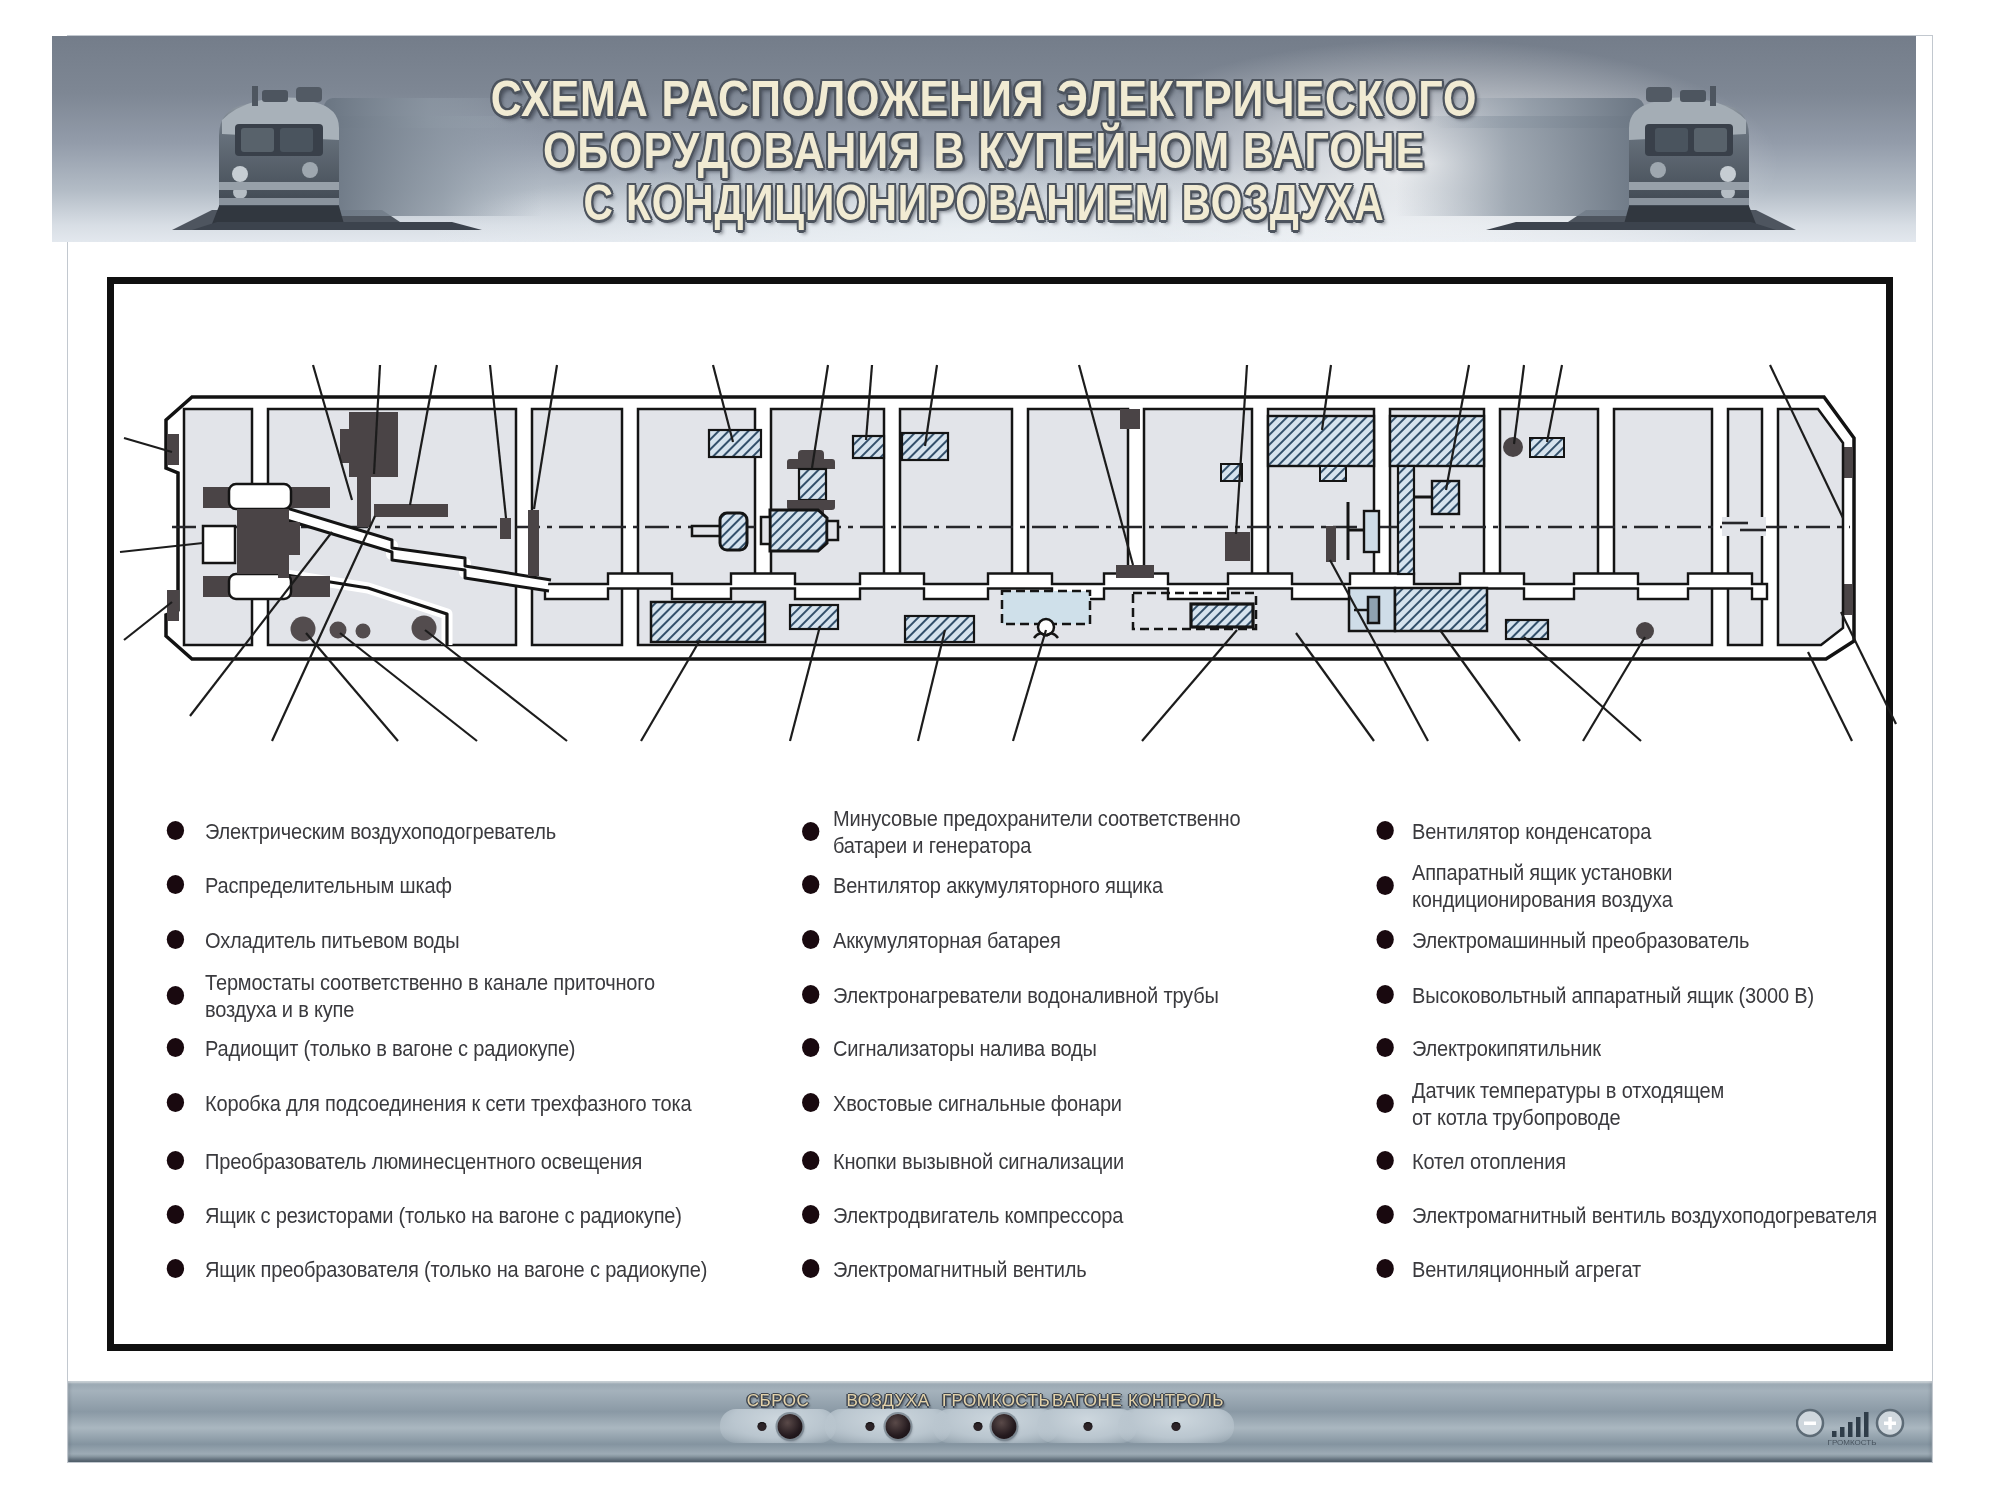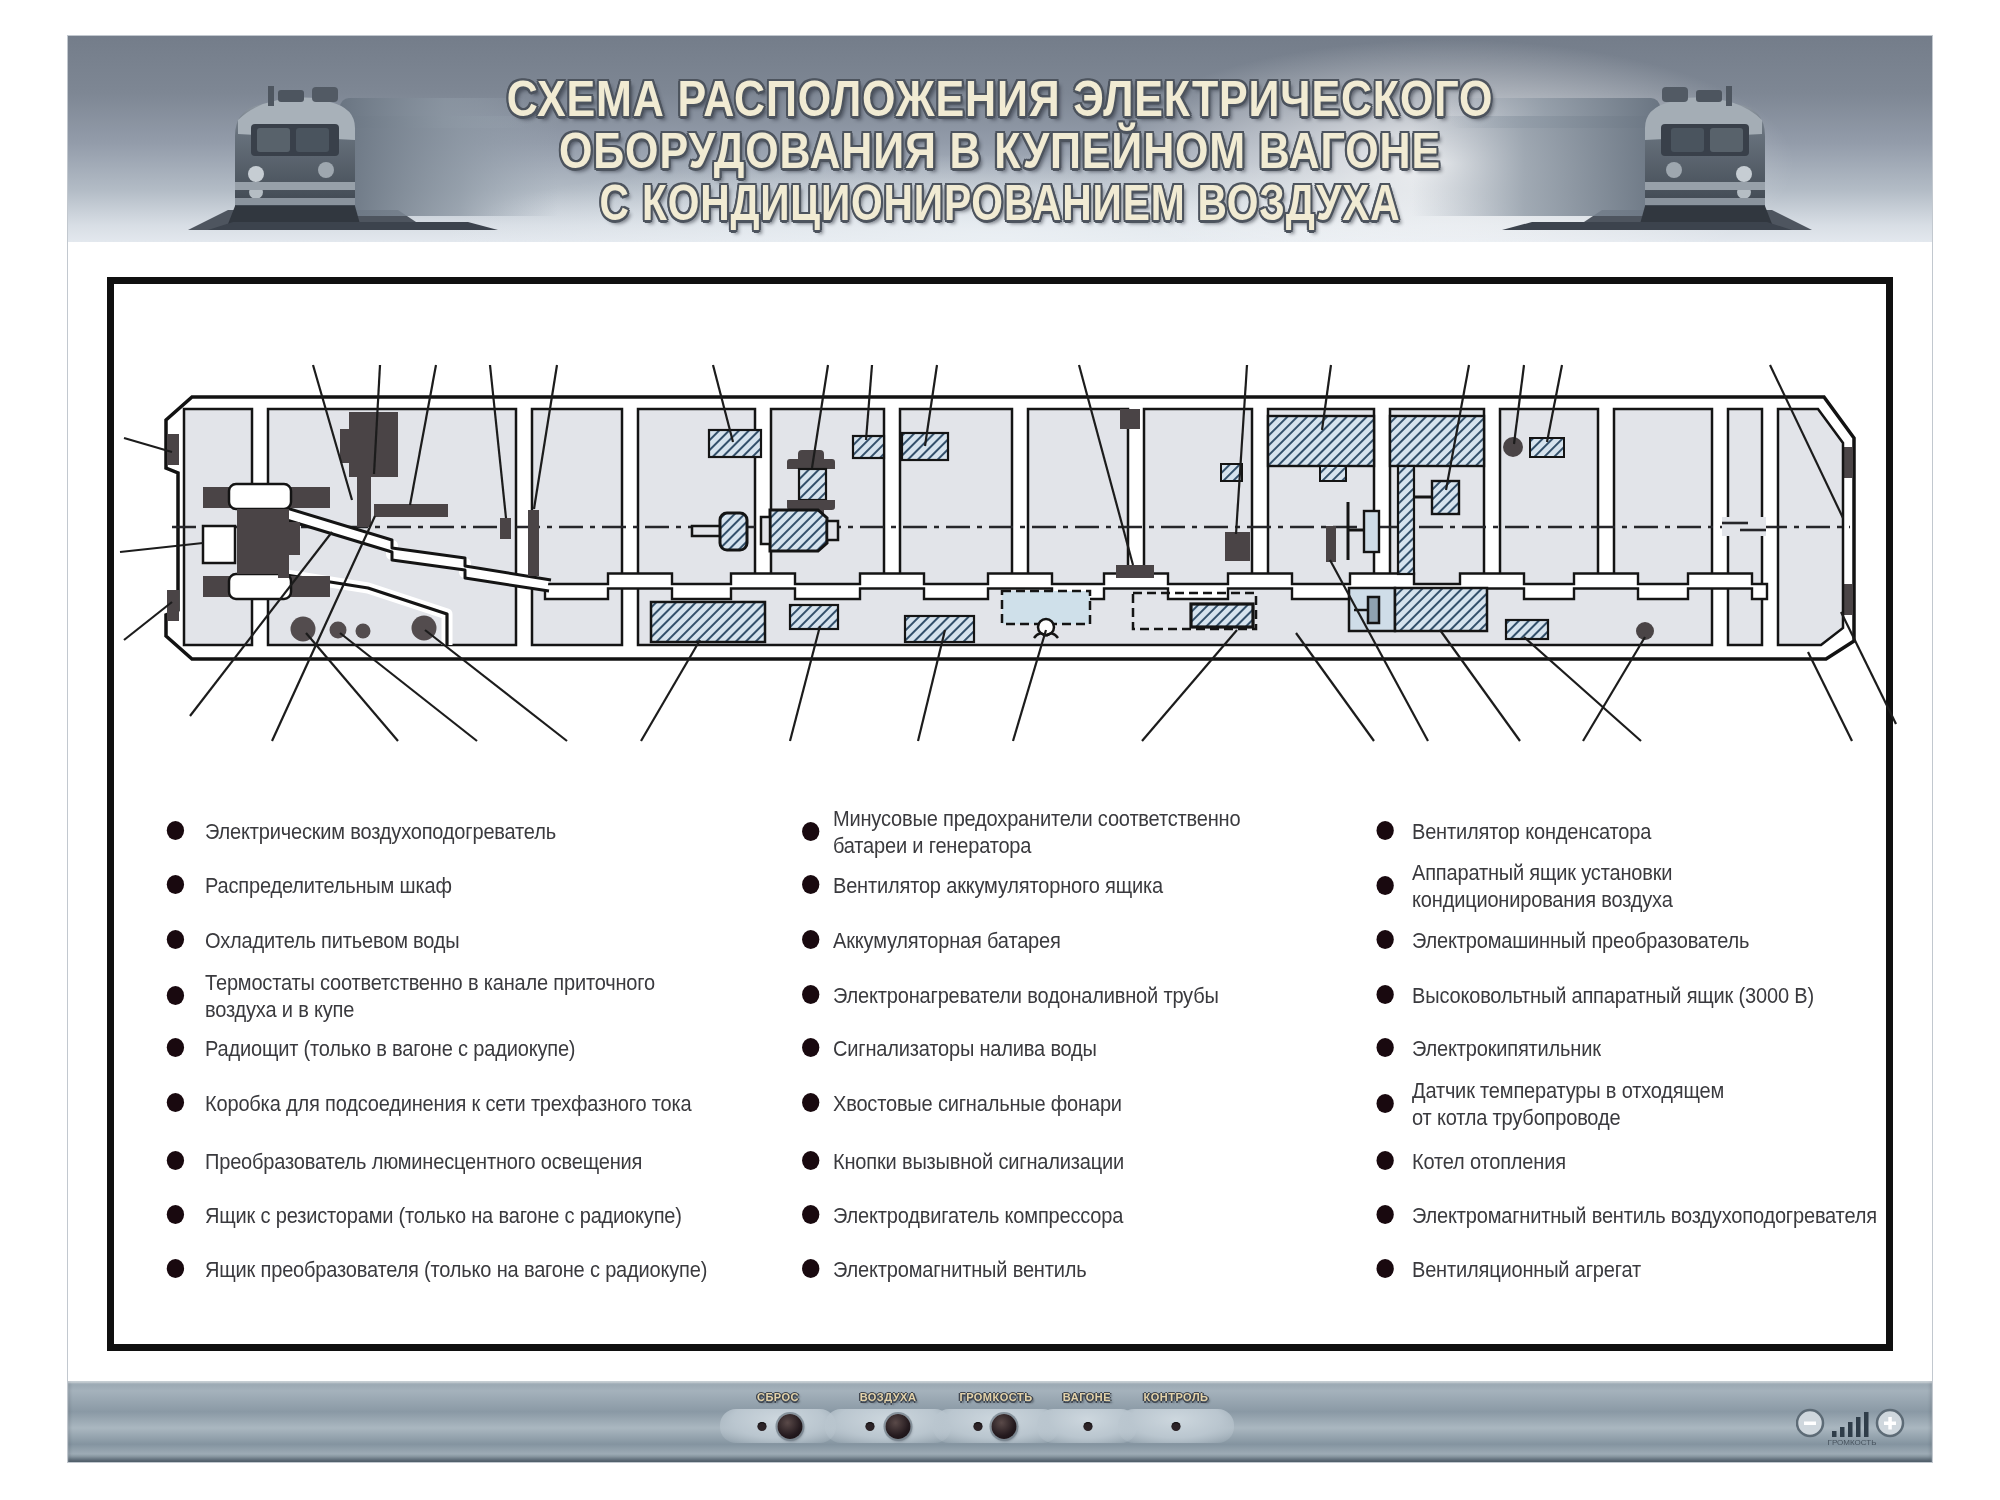--- a/index.html
+++ b/index.html
@@ -4,21 +4,21 @@
 <style>
   html,body{margin:0;padding:0;background:#fff;}
   #page{position:relative;width:2000px;height:1500px;background:#fff;overflow:hidden;
         font-family:"Liberation Sans", sans-serif;}
 
   
   #stand{position:absolute;left:68px;top:36px;width:1864px;height:1426px;
          background:#fff;outline:1px solid #c2c8cf;}
 
   
-  #header{position:absolute;left:68px;top:36px;width:1864px;height:206px;
+  #header{position:absolute;left:52px;top:36px;width:1864px;height:206px;
     background:
       radial-gradient(ellipse 560px 200px at 74% 62%, rgba(255,255,255,0.85), rgba(255,255,255,0) 62%),
       radial-gradient(ellipse 800px 120px at 50% 98%, rgba(235,240,244,0.9), rgba(235,240,244,0) 70%),
       linear-gradient(180deg,#747d8a 0%,#7e8794 28%,#939caa 52%,#b3bcc6 75%,#d8dee5 92%,#e3e8ee 100%);
     overflow:hidden;}
   .title{position:absolute;width:100%;text-align:center;font-weight:bold;
     color:#f1ebd3;letter-spacing:1px;white-space:nowrap;
     text-shadow:2.5px 0 0 #4d545e,-2.5px 0 0 #4d545e,0 2.5px 0 #4d545e,0 -2.5px 0 #4d545e,
       2px 2px 0 #4d545e,-2px 2px 0 #4d545e,2px -2px 0 #4d545e,-2px -2px 0 #4d545e,
       4px 4px 4px rgba(20,25,35,.45);}
@@ -28,21 +28,21 @@
          border:7px solid #101010;background:#fff;}
 
   
   .li{position:absolute;font-size:22px;line-height:27px;color:#3a3a3e;letter-spacing:-0.2px;transform-origin:0 50%;transform:scaleX(0.91);}
   .li b{position:absolute;width:19px;height:19px;border-radius:50%;background:#19090f;display:block;}
 
   
   #bbar{position:absolute;left:68px;top:1381px;width:1864px;height:81px;
     background:linear-gradient(180deg,#96a4ae 0%,#a5b2bc 12%,#8a99a5 38%,#aab7c0 58%,#8494a0 78%,#9dabb5 90%,#6d7d89 100%);
     box-shadow:inset 0 2px 2px rgba(255,255,255,.5), inset 0 -3px 4px rgba(35,47,57,.45);}
-  .blab{position:absolute;top:10px;font-weight:bold;font-size:11px;color:#e3d2a9;letter-spacing:0.5px;white-space:nowrap;transform:translateX(-50%);
+  .blab{position:absolute;top:10px;font-weight:normal;font-size:17px;color:#e3d2a9;letter-spacing:0.5px;white-space:nowrap;transform:translateX(-50%);
     text-shadow:1.5px 0 0 #3f4650,-1.5px 0 0 #3f4650,0 1.5px 0 #3f4650,0 -1.5px 0 #3f4650,2px 2px 2px rgba(20,25,35,.5);}
   .blob{position:absolute;top:28px;height:34px;border-radius:16px;transform:translateX(-50%);
     background:radial-gradient(ellipse at 50% 30%,#cdd7de 0%,#bac6cf 55%,rgba(170,182,192,0) 100%);}
   .bigbtn{position:absolute;top:33px;width:25px;height:25px;border-radius:50%;transform:translateX(-50%);
     background:radial-gradient(circle at 40% 35%,#5a4a49 0%,#241a1e 60%,#120c10 100%);
     box-shadow:0 0 0 2px rgba(120,132,142,.8), 1px 2px 3px rgba(30,35,45,.5);}
   .smdot{position:absolute;top:41px;width:9px;height:9px;border-radius:50%;transform:translateX(-50%);
     background:#2c2327;box-shadow:inset 0 1px 1px rgba(0,0,0,.7);}
 </style>
 </head>

